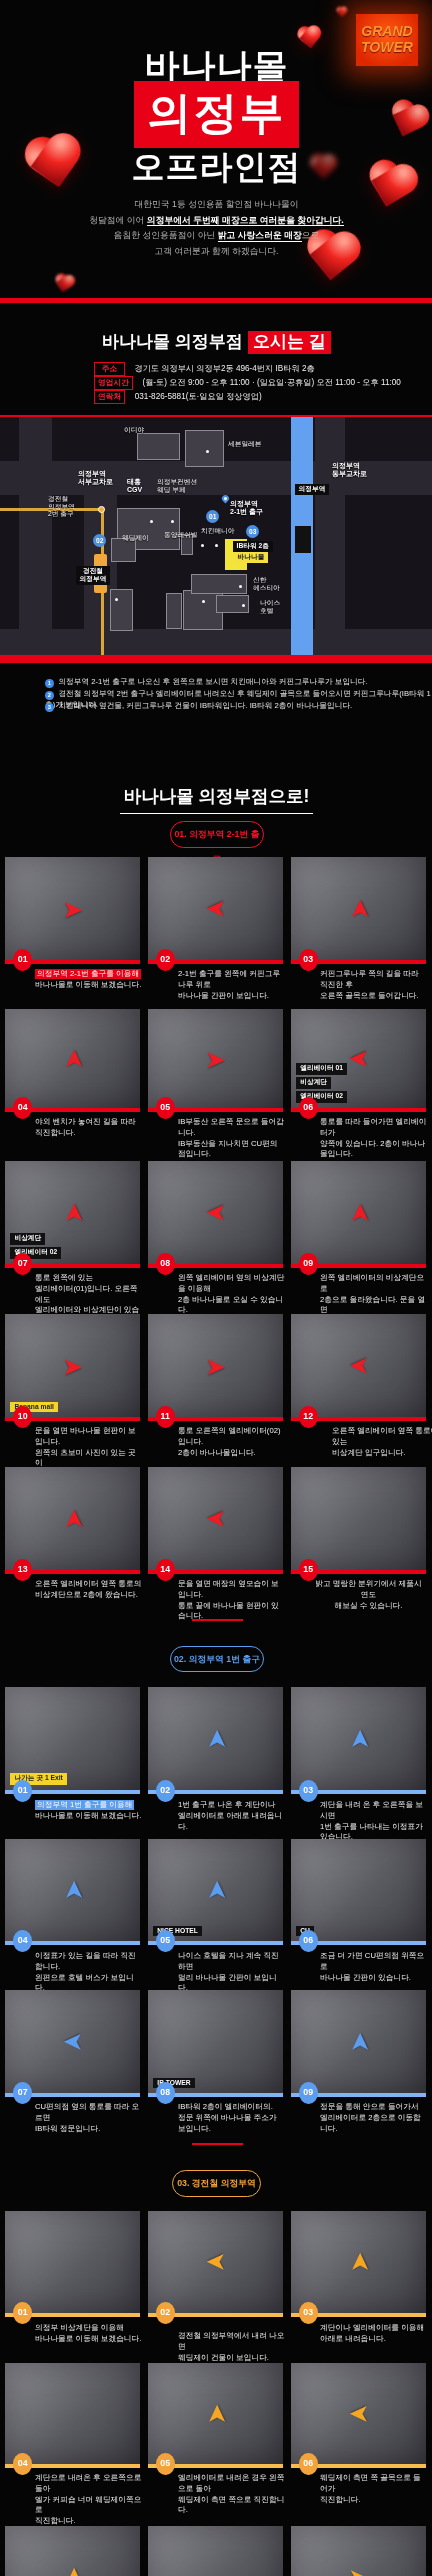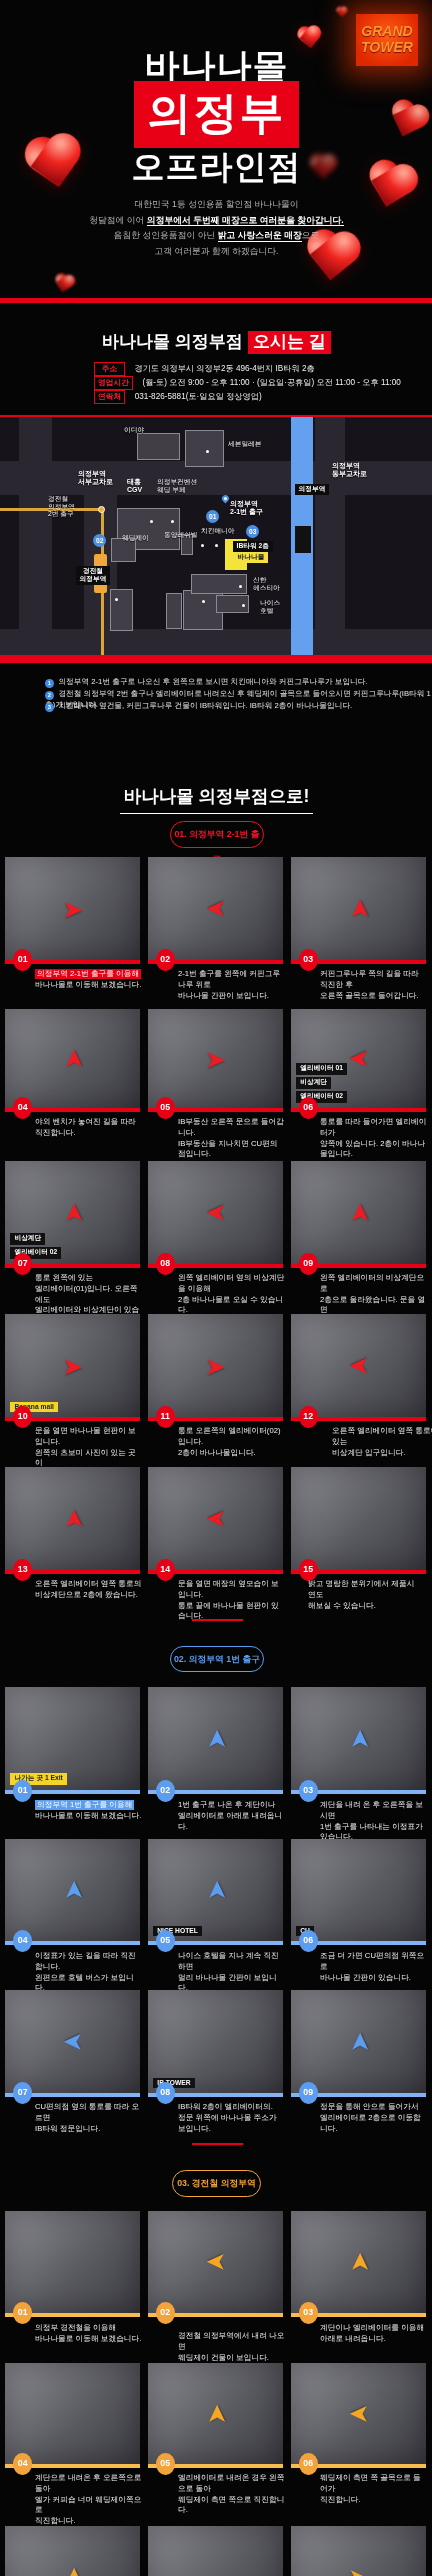--- a/index.html
+++ b/index.html
@@ -355,21 +355,21 @@
       </div>
       <div class="bar" style="left: 148px; top: 1570px; width: 135px; height: 4.1px; position: absolute; background: rgb(232, 0, 23);"></div>
       <div class="num-badge" style="left: 156px; top: 1559px; width: 18.5px; height: 21.6px; position: absolute; background: rgb(232, 0, 23);">14</div>
       <div class="caption" style="left: 178px; top: 1579px; position: absolute; width: 107px;">
         <div>문을 열면 매장의 옆모습이 보입니다.</div>
         <div>통로 끝에 바나나몰 현판이 있습니다.</div>
       </div>
       <div class="photo" style="left: 291px; top: 1467px; width: 135px; height: 103px; position: absolute;"></div>
       <div class="bar" style="left: 291px; top: 1570px; width: 135px; height: 4.1px; position: absolute; background: rgb(232, 0, 23);"></div>
       <div class="num-badge" style="left: 299px; top: 1559px; width: 18.5px; height: 21.6px; position: absolute; background: rgb(232, 0, 23);">15</div>
-      <div class="caption" style="left: 308px; top: 1579px; position: absolute; width: 107px;">
+      <div class="caption" style="left: 315px; top: 1579px; position: absolute; width: 107px; text-align: center;">
         <div>밝고 명랑한 분위기에서 제품시연도</div>
         <div>해보실 수 있습니다.</div>
       </div>
       <div class="pill" style="left: 170px; top: 1646px; width: 94px; height: 26px; position: absolute; border-color: rgb(92, 157, 240); color: rgb(92, 157, 240); line-height: 24px;">02. 의정부역 1번 출구</div>
       <div class="photo" style="left: 5.2px; top: 1687px; width: 135px; height: 103px; position: absolute;">
         <div class="chips">
           <span class="chip yellow">나가는 곳 1 Exit</span>
         </div>
       </div>
       <div class="bar" style="left: 5.2px; top: 1790px; width: 135px; height: 4.1px; position: absolute; background: rgb(127, 179, 245);"></div>
@@ -455,21 +455,21 @@
       <div class="num-badge" style="left: 299px; top: 2082px; width: 18.5px; height: 21.6px; position: absolute; background: rgb(92, 157, 240);">09</div>
       <div class="caption" style="left: 320px; top: 2102px; position: absolute; width: 107px;">
         <div>정문을 통해 안으로 들어가서</div>
         <div>엘리베이터로 2층으로 이동합니다.</div>
       </div>
       <div class="pill" style="left: 172px; top: 2170px; width: 89px; height: 27px; position: absolute; border-color: rgb(242, 163, 60); color: rgb(242, 163, 60); line-height: 25px;">03. 경전철 의정부역</div>
       <div class="photo" style="left: 5.2px; top: 2211px; width: 135px; height: 102px; position: absolute;"></div>
       <div class="bar" style="left: 5.2px; top: 2313px; width: 135px; height: 4.1px; position: absolute; background: rgb(247, 188, 78);"></div>
       <div class="num-badge" style="left: 13.4px; top: 2302px; width: 18.5px; height: 21.6px; position: absolute; background: rgb(242, 163, 60);">01</div>
       <div class="caption" style="left: 35px; top: 2323px; position: absolute; width: 107px;">
-        <div>의정부 경전철을 이용해</div>
+        <div>의정부 비상계단을 이용해</div>
         <div>바나나몰로 이동해 보겠습니다.</div>
       </div>
       <div class="photo" style="left: 148px; top: 2211px; width: 135px; height: 102px; position: absolute;">
         <span class="arrow" style="color: rgb(245, 166, 35); --r: 180deg;">➤</span>
       </div>
       <div class="bar" style="left: 148px; top: 2313px; width: 135px; height: 4.1px; position: absolute; background: rgb(247, 188, 78);"></div>
       <div class="num-badge" style="left: 156px; top: 2302px; width: 18.5px; height: 21.6px; position: absolute; background: rgb(242, 163, 60);">02</div>
       <div class="caption" style="left: 178px; top: 2323px; position: absolute; width: 107px; margin-top: 8px;">
         <div>경전철 의정부역에서 내려 나오면</div>
         <div>웨딩제이 건물이 보입니다.</div>

